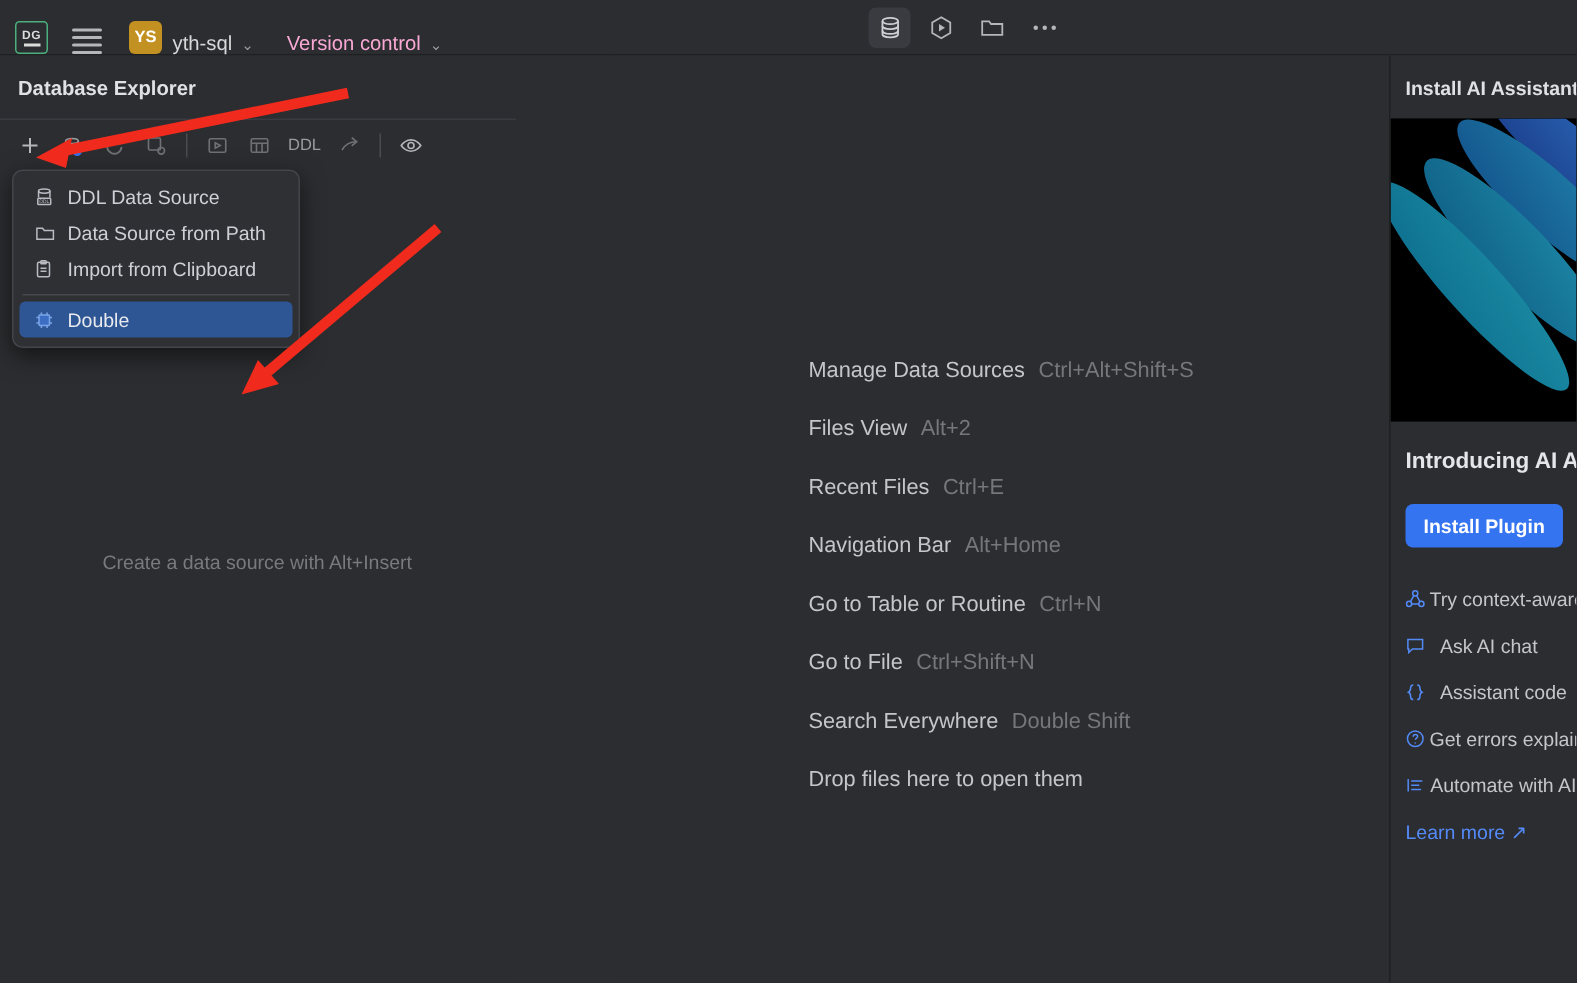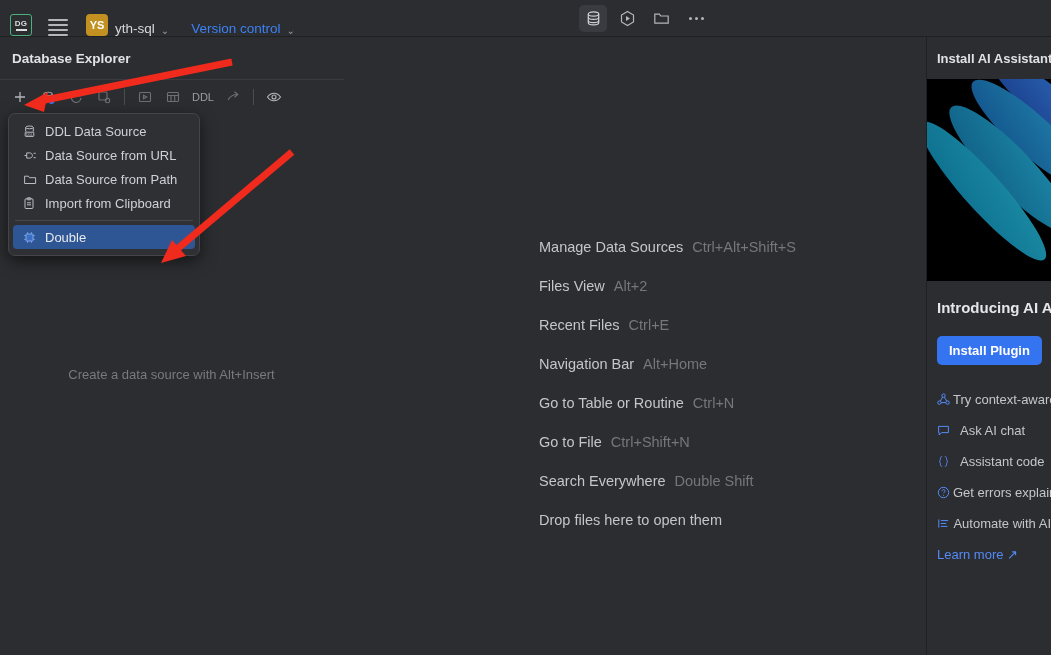--- a/index.html
+++ b/index.html
@@ -31,21 +31,21 @@
     display: flex; flex-direction: column; justify-content: center; gap: 3px; cursor: pointer; }
   .hamburger span { display: block; height: 2px; background: #b4b6ba; border-radius: 1px; }
 
   .ys-badge {
     margin-left: 18px; width: 22px; height: 22px; border-radius: 4px;
     background: #c39122; color: #fff; font-size: 11px; font-weight: bold;
     display: flex; align-items: center; justify-content: center;
   }
   .proj-name { margin-left: 7px; color: #d7d8da; font-size: 13.5px; }
   .caret { margin-left: 6px; color: #9a9c9f; font-size: 10px; }
-  .vc { margin-left: 22px; color: #3b82f6; font-size: 13.5px; }
+  .vc { margin-left: 22px; color: #f9a8d4; font-size: 13.5px; }
 
   .center-tools { position: absolute; left: 579px; top: 5px; display: flex; align-items: center; gap: 6px; }
   .tool-btn {
     width: 28px; height: 27px; border-radius: 5px;
     display: flex; align-items: center; justify-content: center; cursor: pointer;
   }
   .tool-btn.active { background: #393b40; }
   .tool-dots { width: 30px; height: 27px; display: flex; align-items: center; justify-content: center;
     gap: 3px; cursor: pointer; }
   .tool-dots i { width: 3px; height: 3px; background: #b4b6ba; border-radius: 50%; display: block; }
@@ -225,30 +225,20 @@
         <svg width="13" height="13" viewBox="0 0 13 13" fill="none" stroke="#b9bcc2" stroke-width="1">
           <ellipse cx="6.5" cy="2.4" rx="3.8" ry="1.4"></ellipse>
           <path d="M2.7 2.4v4.2M10.3 2.4v4.2"></path>
           <rect x="2.2" y="7.2" width="8.6" height="4.2" rx=".6"></rect>
           <text x="6.5" y="10.6" font-size="3.4" fill="#b9bcc2" stroke="none" text-anchor="middle" font-family="Liberation Sans">DDL</text>
         </svg>
       </span>
       <span class="mi-label">DDL Data Source</span>
     </div>
 
-    <div class="menu-item">
-      <span class="mi-ico">
-        <svg width="14" height="13" viewBox="0 0 14 13" fill="none" stroke="#b9bcc2" stroke-width="1">
-          <path d="M1.5 6.5h2.2"></path>
-          <path d="M3.7 3.9h3.1c1.4 0 2.6 1.2 2.6 2.6s-1.2 2.6-2.6 2.6H3.7z"></path>
-          <path d="M10.6 4.3h2.1M10.6 8.7h2.1"></path>
-        </svg>
-      </span>
-      <span class="mi-label">Data Source from URL</span>
-    </div>
 
     <div class="menu-item">
       <span class="mi-ico">
         <svg width="14" height="13" viewBox="0 0 14 13" fill="none" stroke="#b9bcc2" stroke-width="1">
           <path d="M1.6 3.2h3.8l1.1 1.5h6.1v5.8H1.6z"></path>
         </svg>
       </span>
       <span class="mi-label">Data Source from Path</span>
     </div>
 

